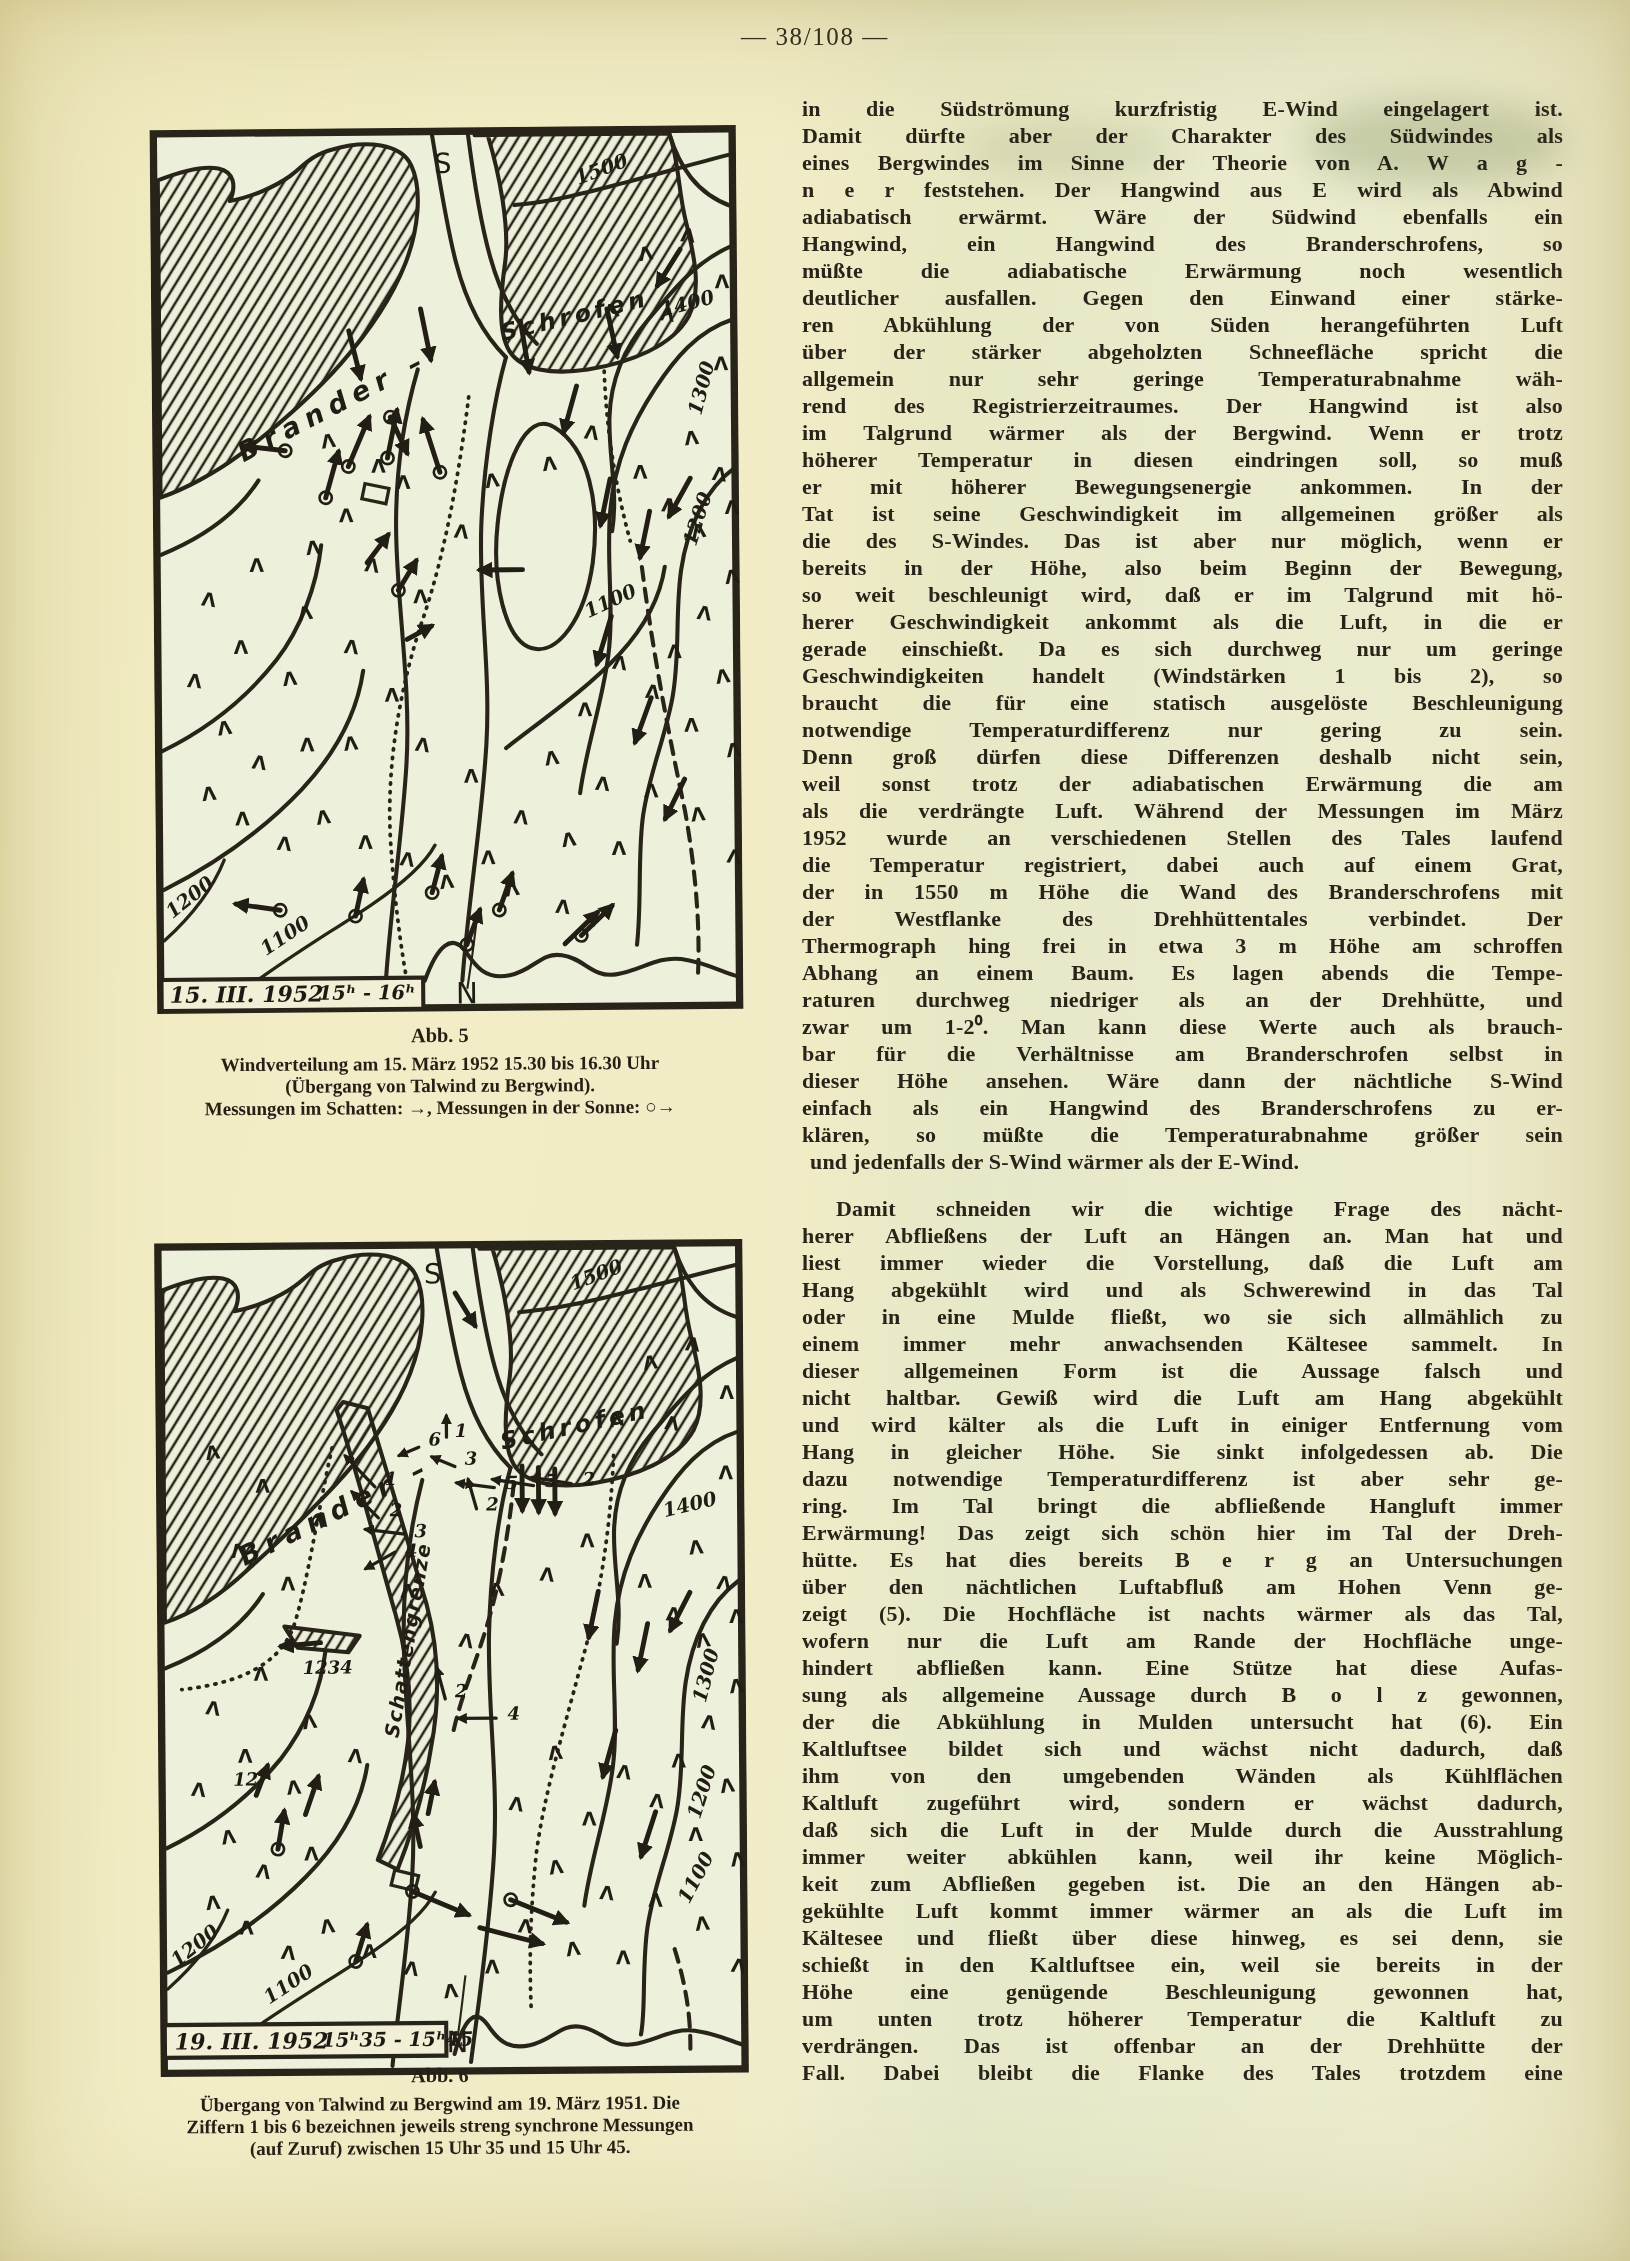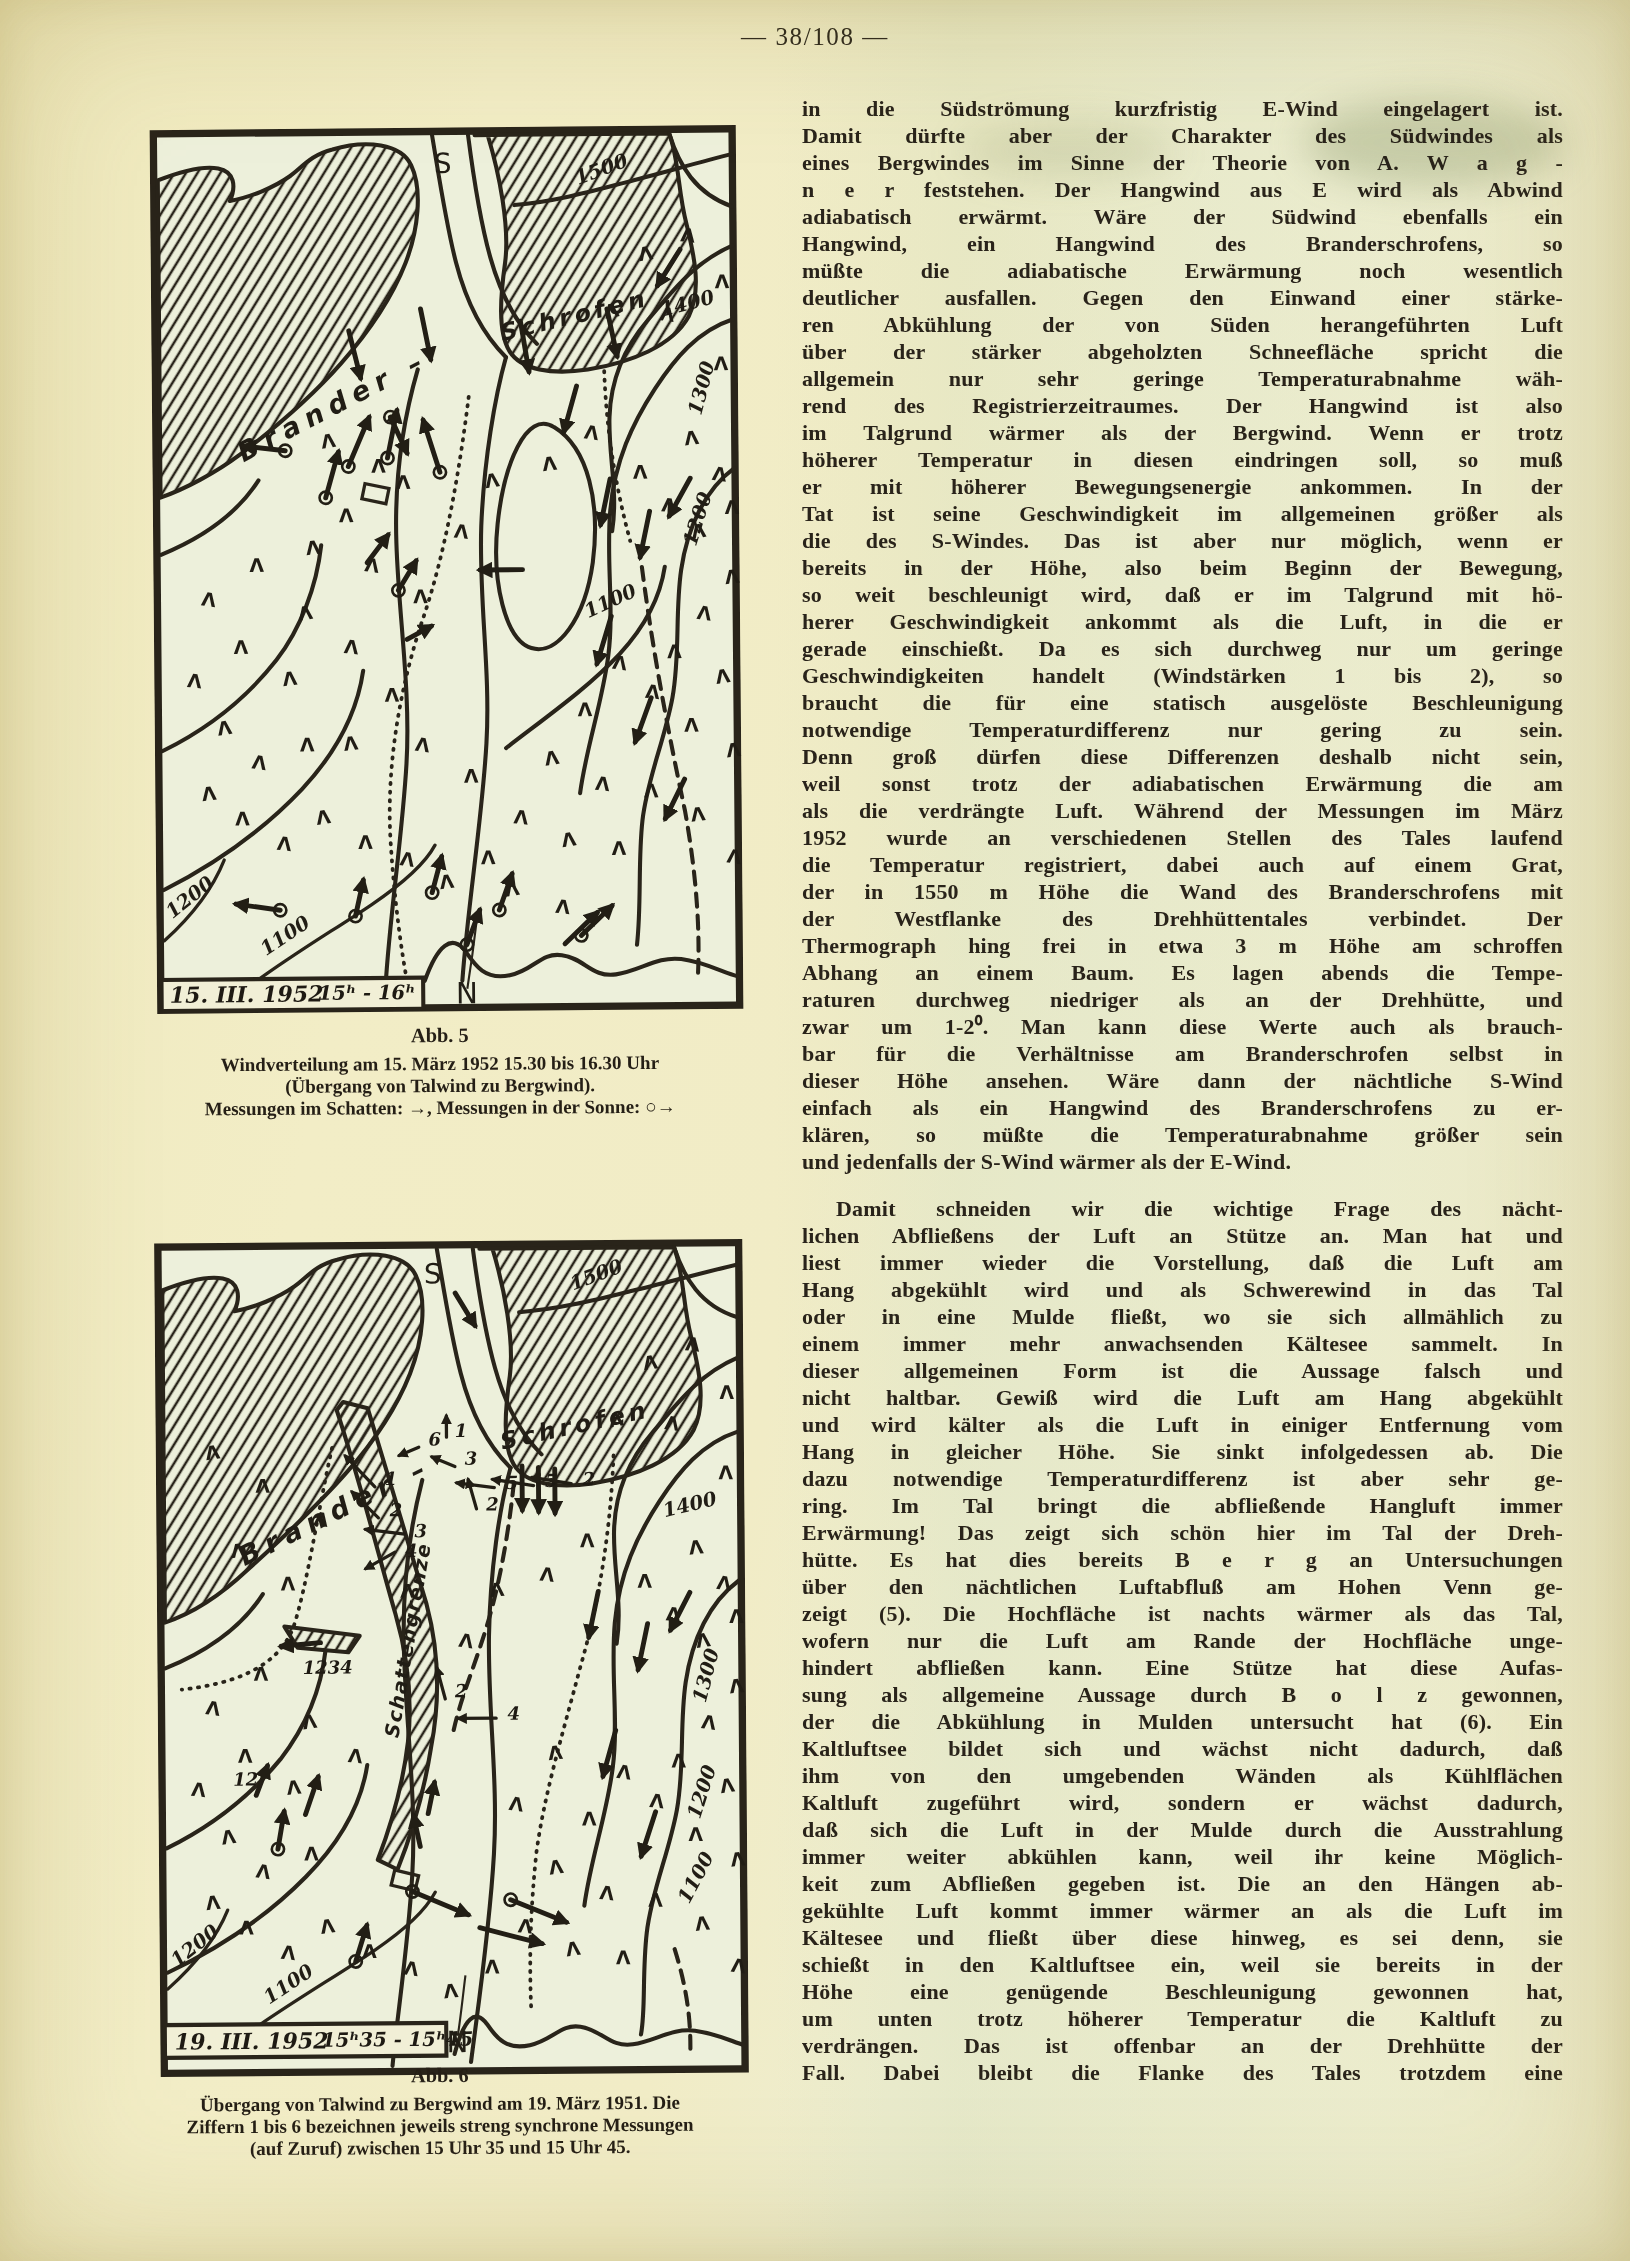--- a/index.html
+++ b/index.html
@@ -13,21 +13,21 @@
   .tint-right{position:absolute;left:774px;top:0;width:856px;height:2261px;pointer-events:none;
     background:linear-gradient(90deg,rgba(216,226,196,0) 0%,rgba(210,222,190,.30) 22%,rgba(222,230,202,.22) 70%,rgba(210,200,150,.15) 100%);}
   .smudge{position:absolute;border-radius:50%;filter:blur(18px);pointer-events:none;}
   .page-num{position:absolute;top:23px;left:0;width:1630px;text-align:center;
     font-size:25px;font-weight:normal;letter-spacing:1.6px;color:#2b261c;}
   
   .textcol{position:absolute;left:802px;top:95px;width:761px;}
   .tline{font-size:22px;line-height:27px;height:27px;overflow:hidden;
     font-weight:bold;color:#29231a;text-align:justify;text-align-last:justify;
     letter-spacing:0.2px;}
-  .para1 .tline:last-child{text-align-last:left;}
+  .para1 .tline:last-child{text-align-last:left;margin-left:8px;}
   .para2{margin-top:20px;}
   .para2 .tline:first-child{text-indent:34px;}
   
   .cap{position:absolute;left:73px;width:734px;text-align:center;color:#251f16;font-weight:bold;transform:rotate(-.3deg);}
   .cap-title{font-size:20.4px;margin-bottom:5.7px;}
   .cap-line{font-size:19px;line-height:22px;}
   #cap5{top:1024px;}
   #cap6{top:2064px;}
   
   .mapbox{position:absolute;}
@@ -466,21 +466,21 @@
       <div class="tline">raturen durchweg niedriger als an der Drehhütte, und</div>
       <div class="tline">zwar um 1-2⁰. Man kann diese Werte auch als brauch-</div>
       <div class="tline">bar für die Verhältnisse am Branderschrofen selbst in</div>
       <div class="tline">dieser Höhe ansehen. Wäre dann der nächtliche S-Wind</div>
       <div class="tline">einfach als ein Hangwind des Branderschrofens zu er-</div>
       <div class="tline">klären, so müßte die Temperaturabnahme größer sein</div>
       <div class="tline">und jedenfalls der S-Wind wärmer als der E-Wind.</div>
     </div>
   <div class="para para2">
       <div class="tline">Damit schneiden wir die wichtige Frage des nächt-</div>
-      <div class="tline">lichen Abfließens der Luft an Stütze an. Man hat und</div>
+      <div class="tline">herer Abfließens der Luft an Hängen an. Man hat und</div>
       <div class="tline">liest immer wieder die Vorstellung, daß die Luft am</div>
       <div class="tline">Hang abgekühlt wird und als Schwerewind in das Tal</div>
       <div class="tline">oder in eine Mulde fließt, wo sie sich allmählich zu</div>
       <div class="tline">einem immer mehr anwachsenden Kältesee sammelt. In</div>
       <div class="tline">dieser allgemeinen Form ist die Aussage falsch und</div>
       <div class="tline">nicht haltbar. Gewiß wird die Luft am Hang abgekühlt</div>
       <div class="tline">und wird kälter als die Luft in einiger Entfernung vom</div>
       <div class="tline">Hang in gleicher Höhe. Sie sinkt infolgedessen ab. Die</div>
       <div class="tline">dazu notwendige Temperaturdifferenz ist aber sehr ge-</div>
       <div class="tline">ring. Im Tal bringt die abfließende Hangluft immer</div>

